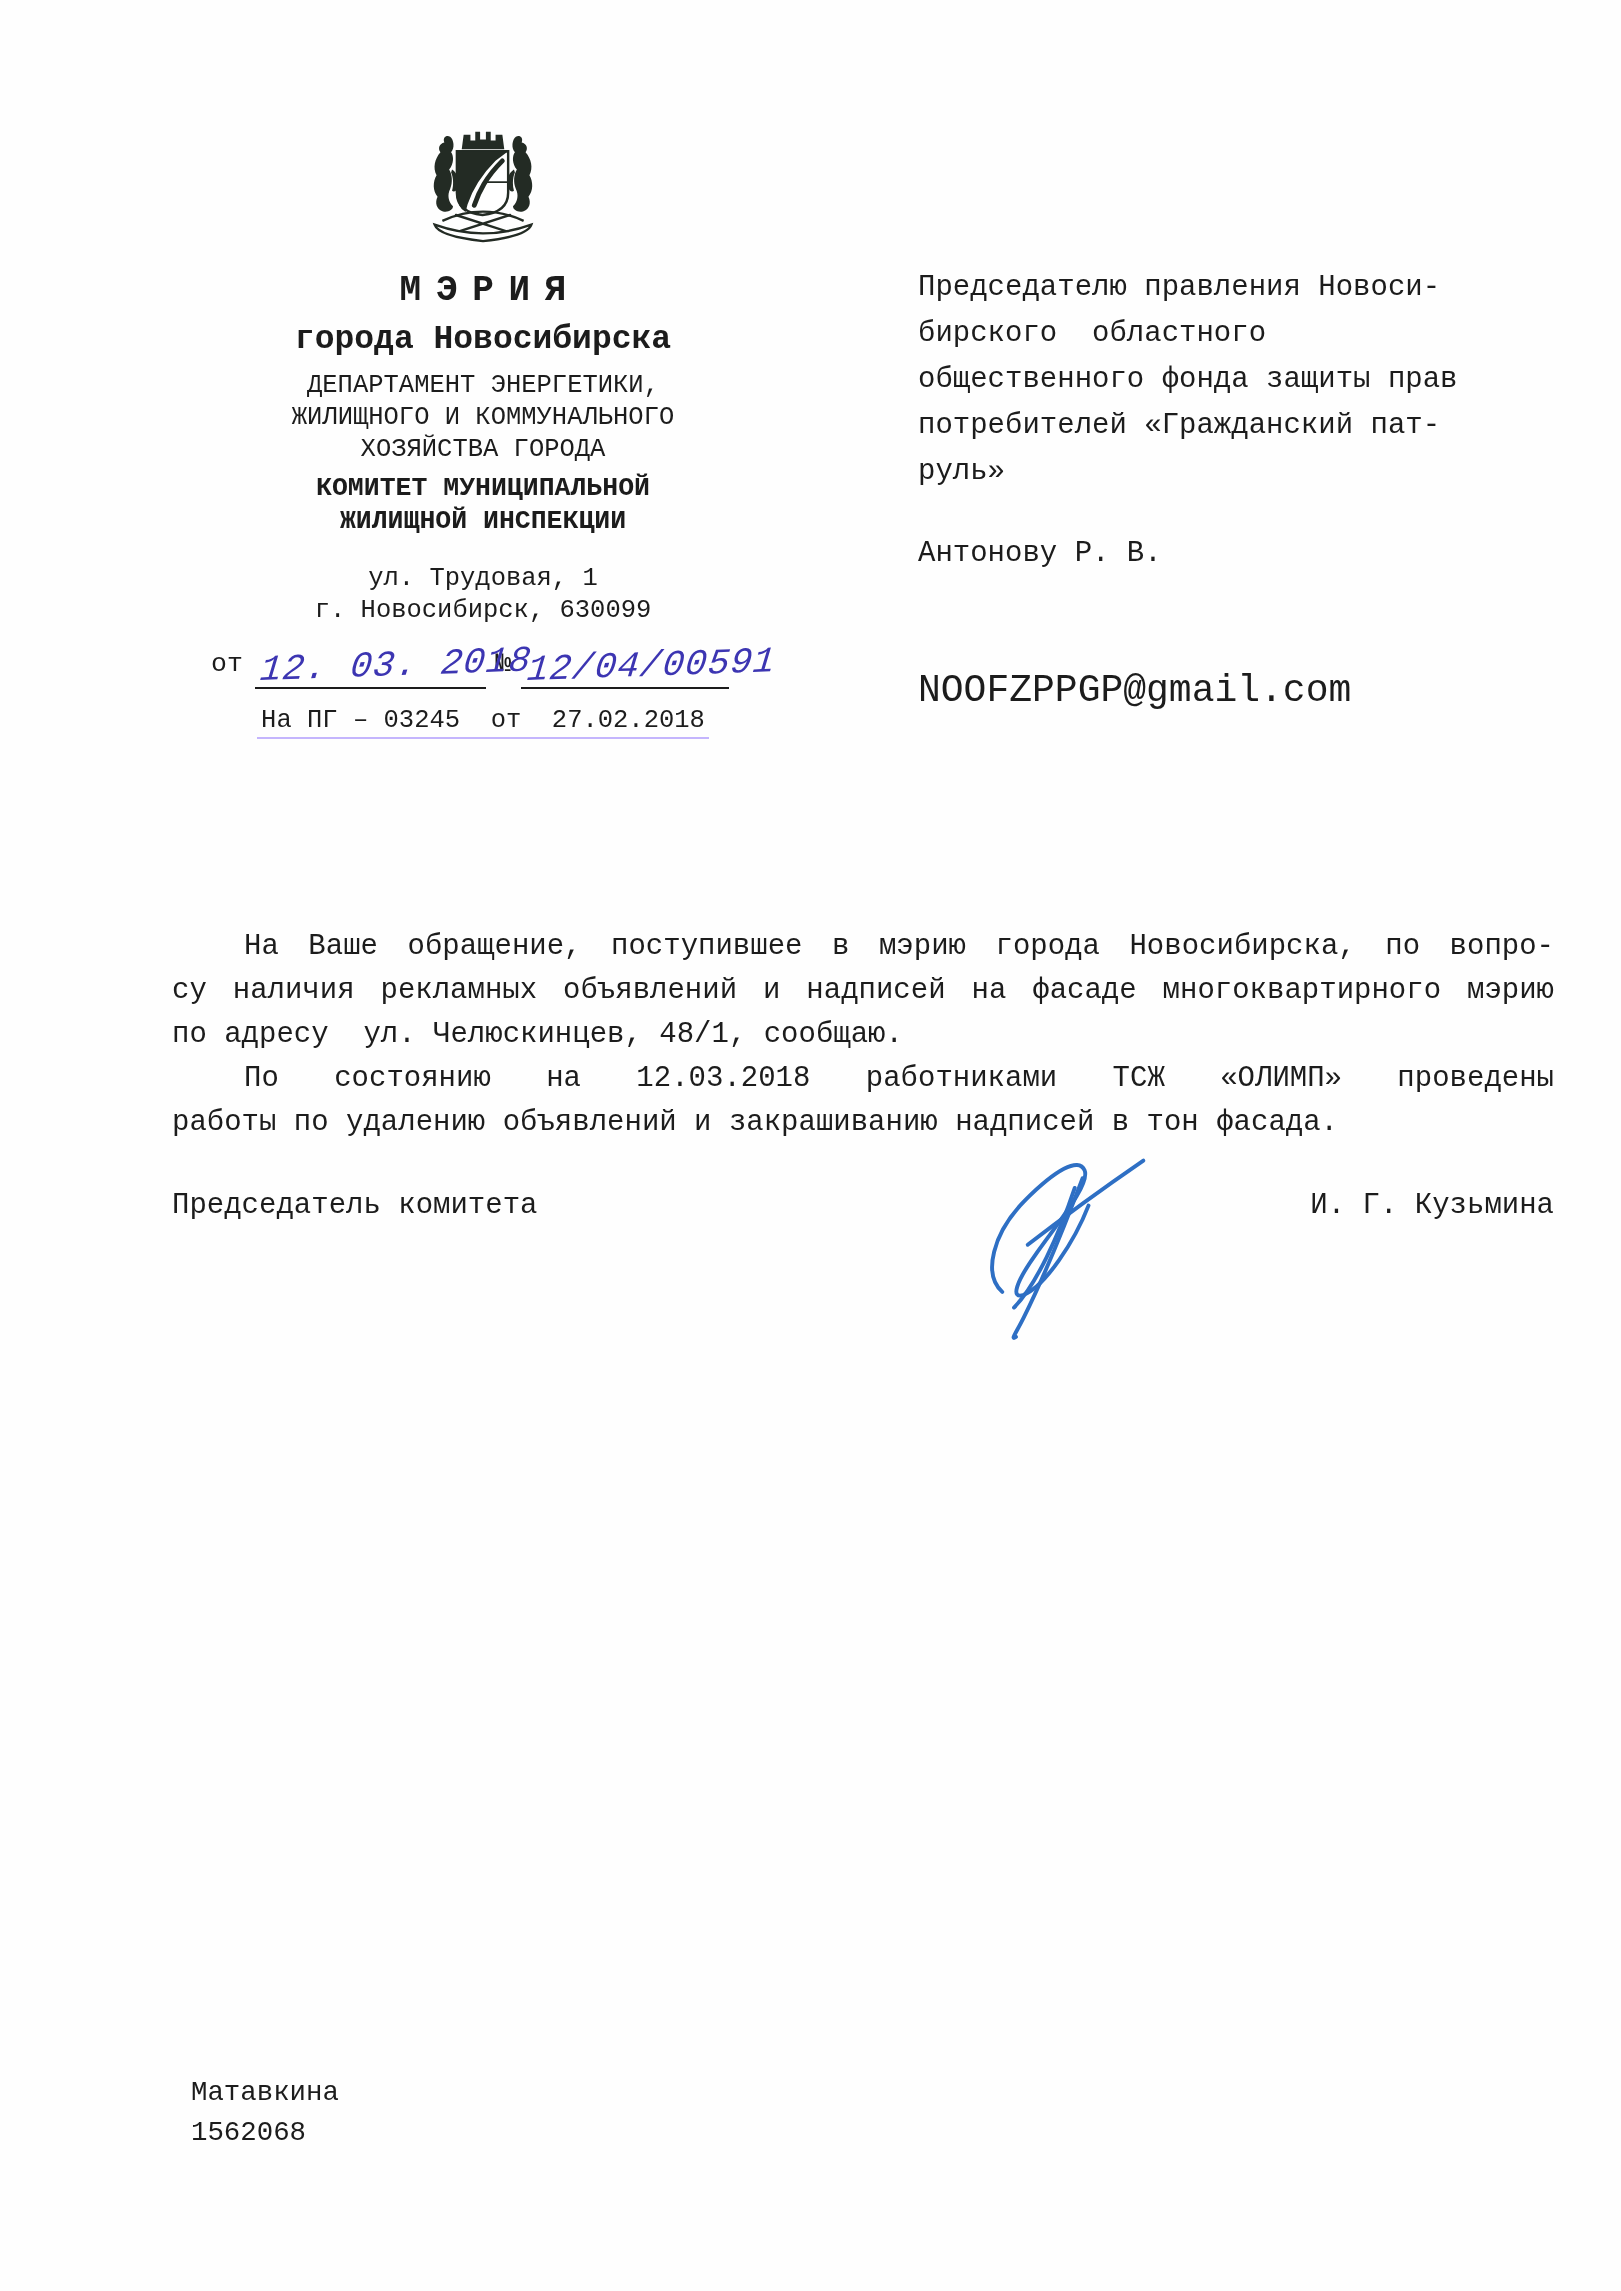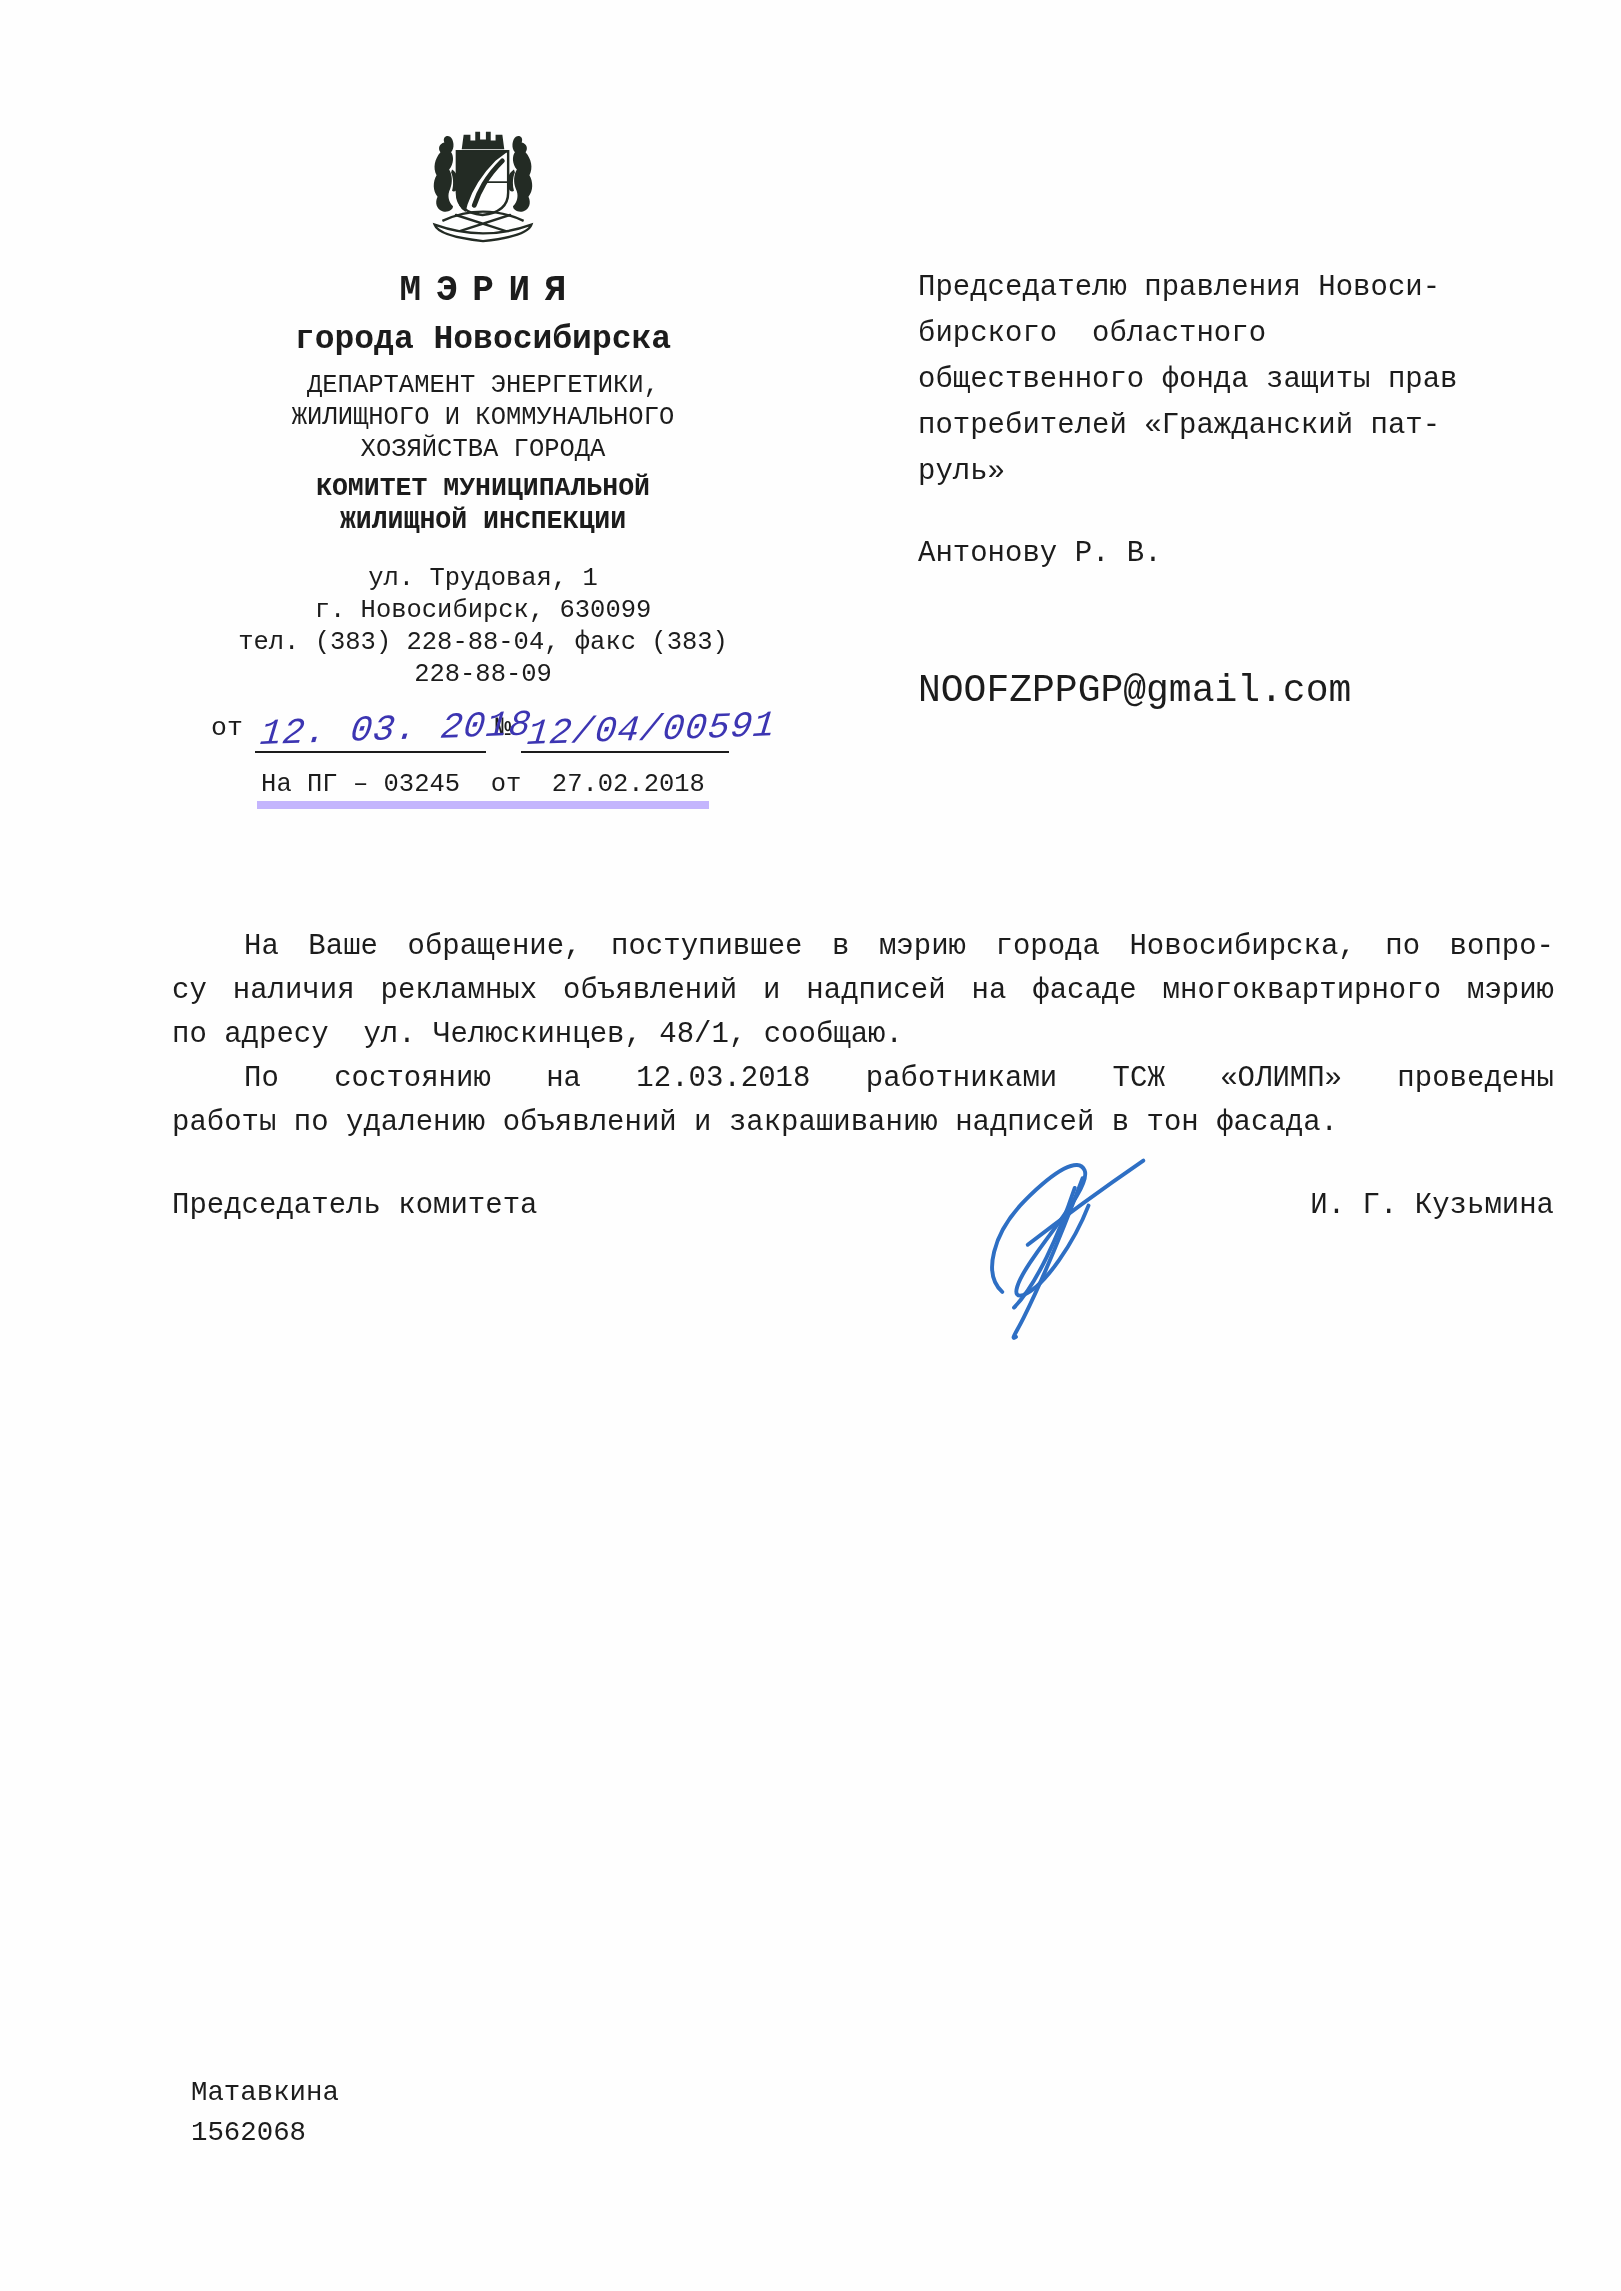--- a/index.html
+++ b/index.html
@@ -48,21 +48,21 @@
     font-size:36px;font-style:italic;
     color:#3c35b2;
     white-space:nowrap;
     transform:rotate(-2deg) skewX(-8deg);
     transform-origin:left bottom;
     letter-spacing:1px;
   }
   .reply-line{
     margin-top:17.6px;font-size:25.5px;
     display:inline-block;
-    border-bottom:8px solid #c4b5fd;
+    border-bottom:2px solid #c4b5fd;
     padding:0 3.9px 2px 3.9px;
     white-space:pre-wrap;
   }
   
   .addressee-col{
     position:absolute;left:918px;top:265px;width:608px;
     font-size:29px;text-align:left;
   }
   .addr-line{line-height:46px;white-space:pre-wrap;}
   .addressee-name{margin-top:39px;line-height:39px;}
@@ -136,21 +136,20 @@
     </div>
 
     <div class="committee">
       <div>КОМИТЕТ МУНИЦИПАЛЬНОЙ</div>
       <div>ЖИЛИЩНОЙ ИНСПЕКЦИИ</div>
     </div>
 
     <div class="addr">
       <div>ул. Трудовая, 1</div>
       <div>г. Новосибирск, 630099</div>
-      <div>тел. (383) 228-88-04, факс (383) 228-88-09</div>
     </div>
 
     <div class="ref-row">
       <span class="ref-label">от</span>
       <span class="uline w1">
         <span class="hw">12. 03. 2018</span>
       </span>
       <span class="ref-num-label">№</span>
       <span class="uline w2">
         <span class="hw">12/04/00591</span>

